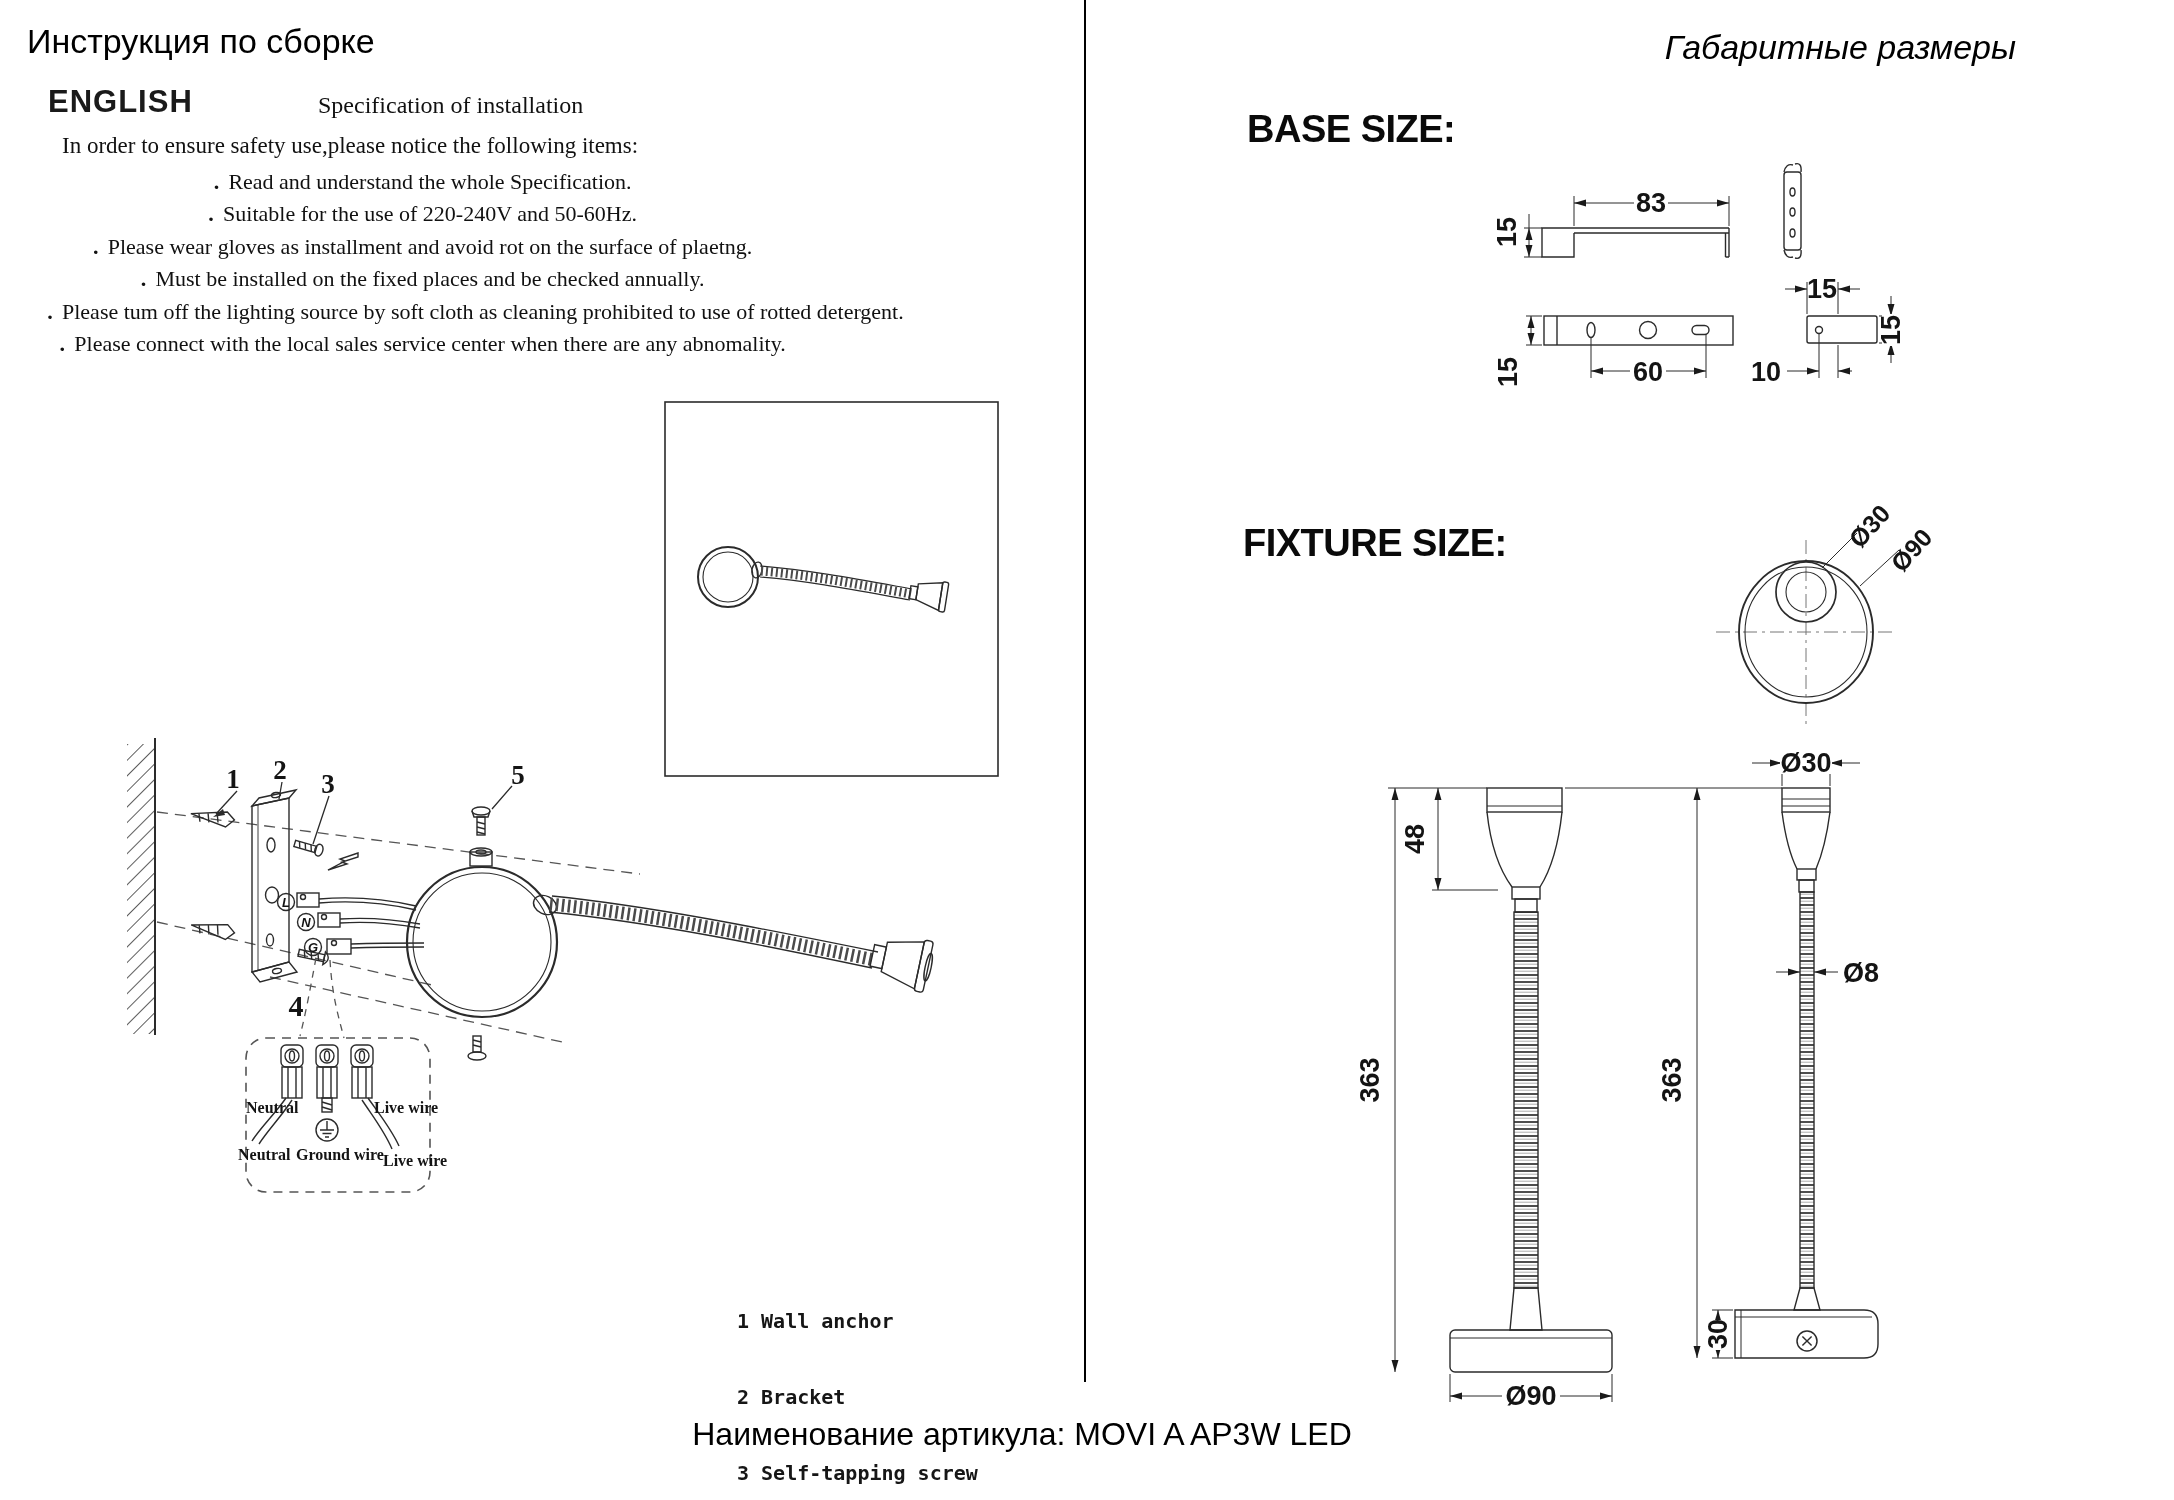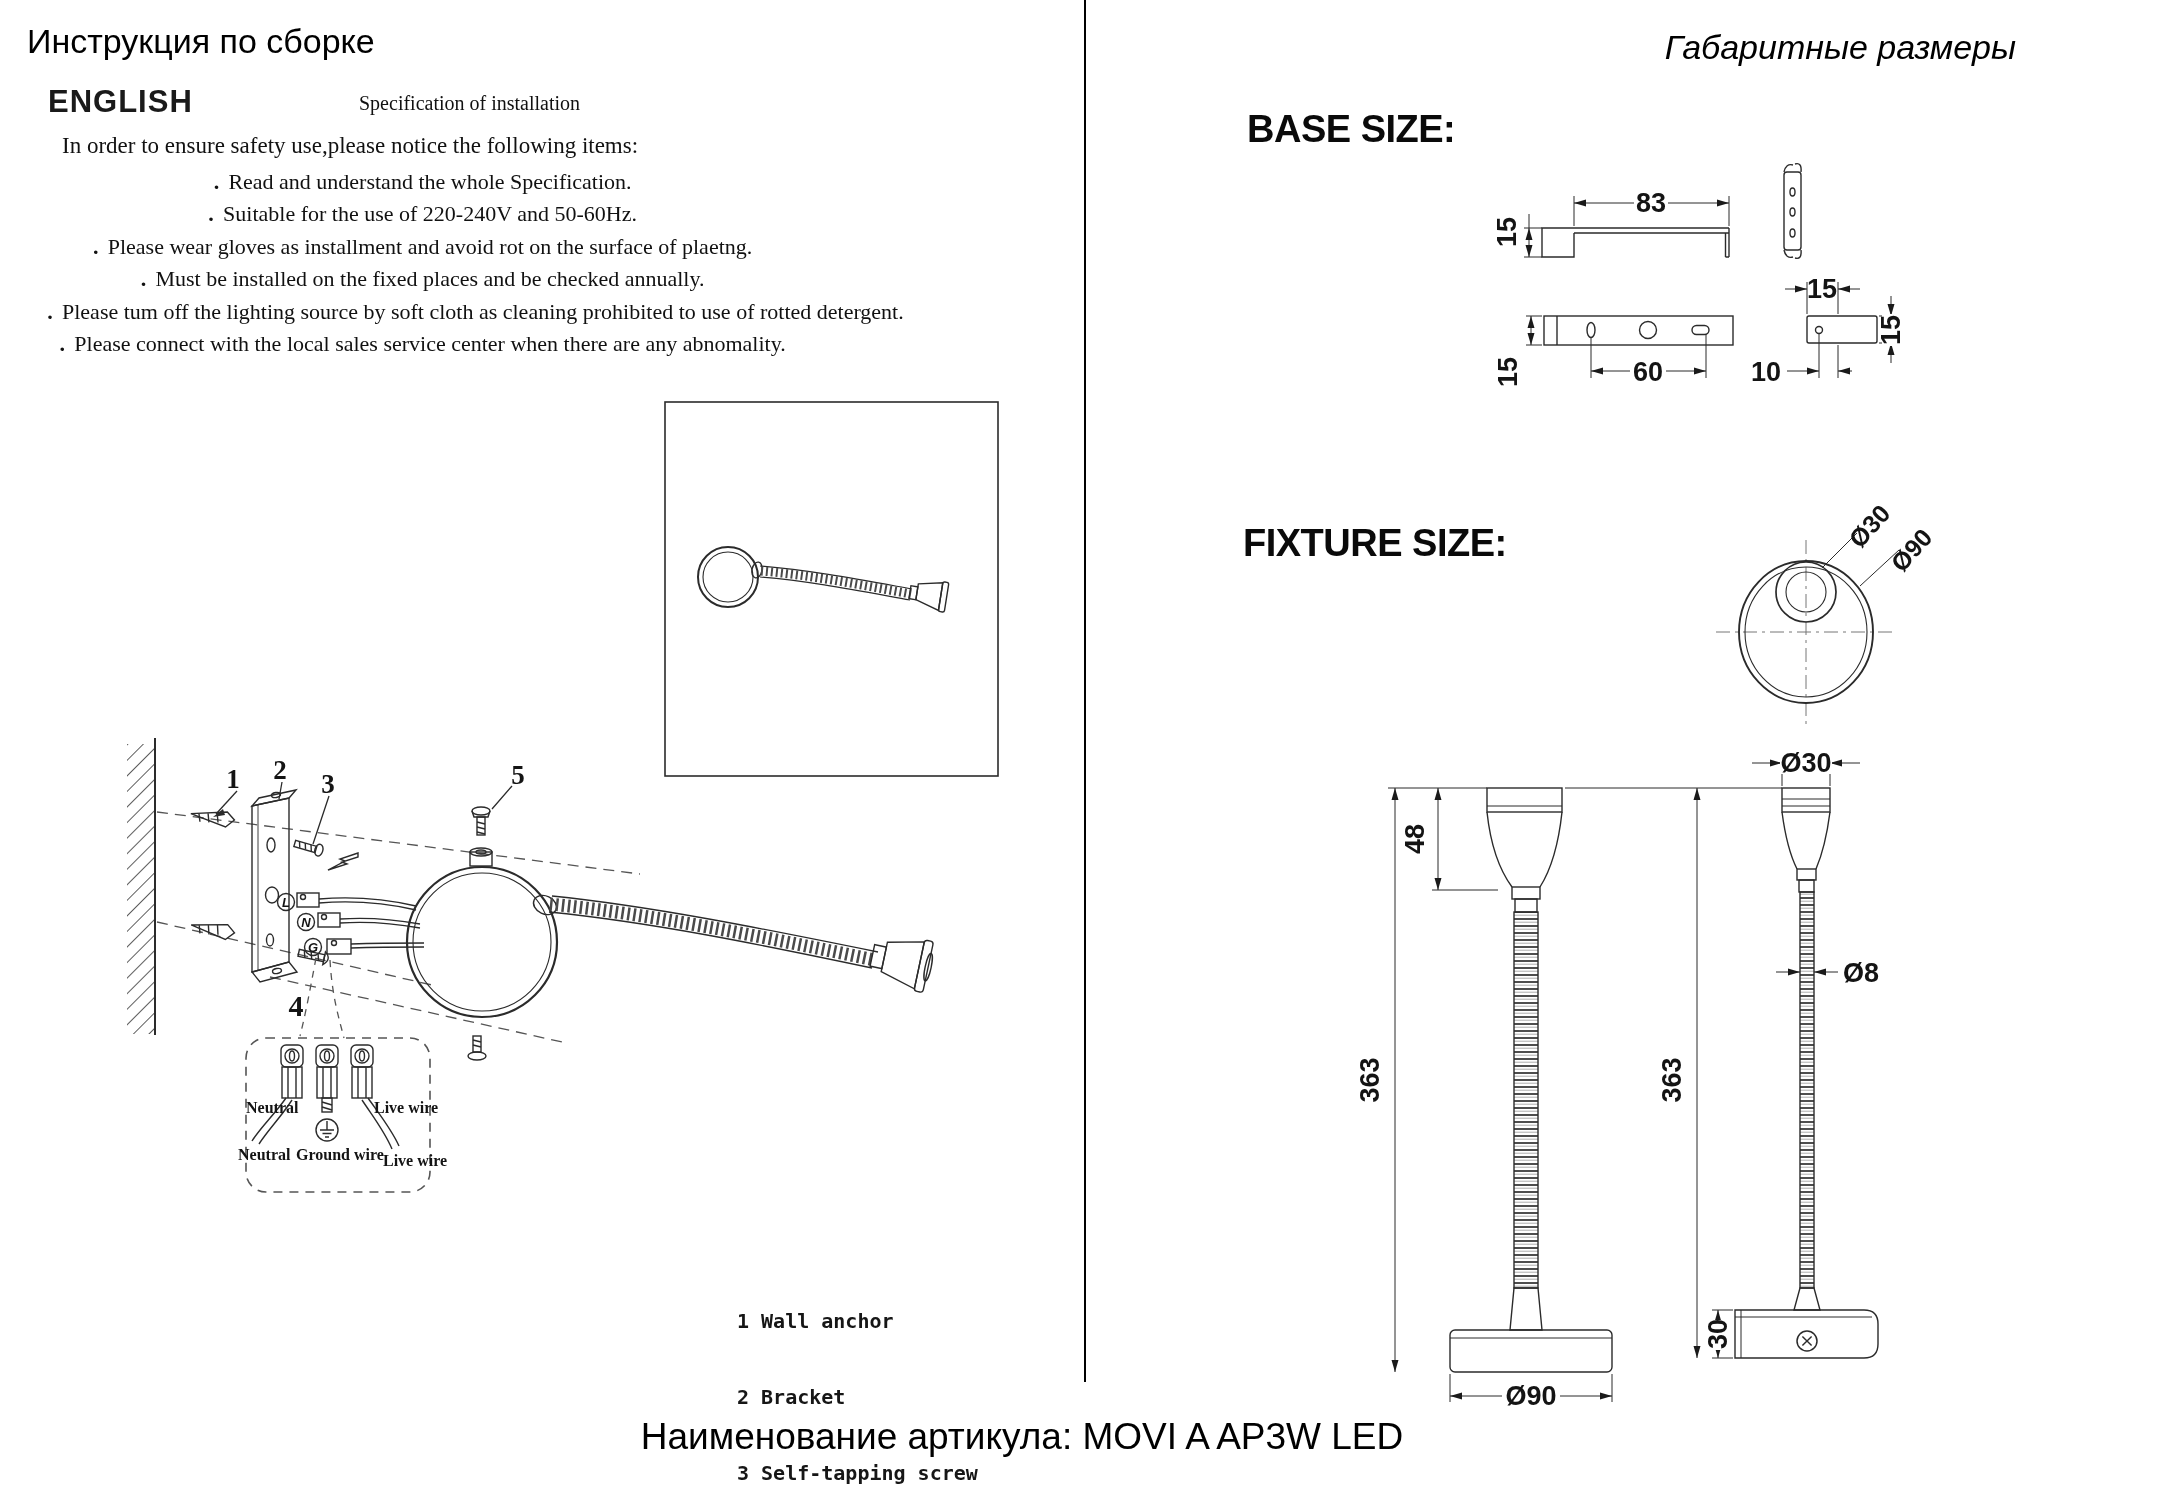--- a/index.html
+++ b/index.html
@@ -1,31 +1,31 @@
 <!DOCTYPE html>
 <html><head>
 <meta charset="utf-8">
 <style>
   html,body{margin:0;padding:0;background:#ffffff;}
   #page{position:relative;width:2044px;height:1500px;background:#fff;overflow:hidden;
         font-family:"Liberation Sans",sans-serif;color:#111;}
   .abs{position:absolute;}
   .title-ru{font-size:34px;color:#000;}
   .english{font-size:31px;font-weight:600;letter-spacing:1px;color:#1a1a1a;}
-  .spec-head{font-family:"Liberation Serif",serif;font-size:20px;color:#111;margin-left:41px;}
+  .spec-head{font-family:"Liberation Serif",serif;font-size:24px;color:#111;}
   .intro{font-size:23px;font-family:"Liberation Serif",serif;}
   .bullets{width:760px;}
   .bullet{font-family:"Liberation Serif",serif;font-size:22px;line-height:32.4px;
           padding-left:24px;white-space:nowrap;text-align:center;}
   .bullet::before{content:".";display:inline-block;width:24px;margin-left:-24px;
           font-weight:700;}
   .parts{font-family:"DejaVu Sans Mono",monospace;font-size:20px;font-weight:700;
          line-height:25.4px;color:#161616;white-space:pre;}
   .size-head{font-size:38px;font-weight:700;letter-spacing:-0.5px;color:#0a0a0a;}
-  .footer{font-size:37px;color:#000;text-align:center;}
+  .footer{font-size:32px;color:#000;text-align:center;}
   .divider{background:#000;}
   svg text{font-family:"Liberation Sans",sans-serif;font-weight:700;fill:#141414;}
   svg .callout{font-family:"Liberation Serif",serif;font-weight:700;font-size:27px;}
   svg .wirelbl{font-family:"Liberation Serif",serif;font-weight:700;font-size:16px;}
   svg .dim{font-size:27px;}
   svg .dim-s{font-size:25px;}
 </style>
 </head>
 <body>
 

